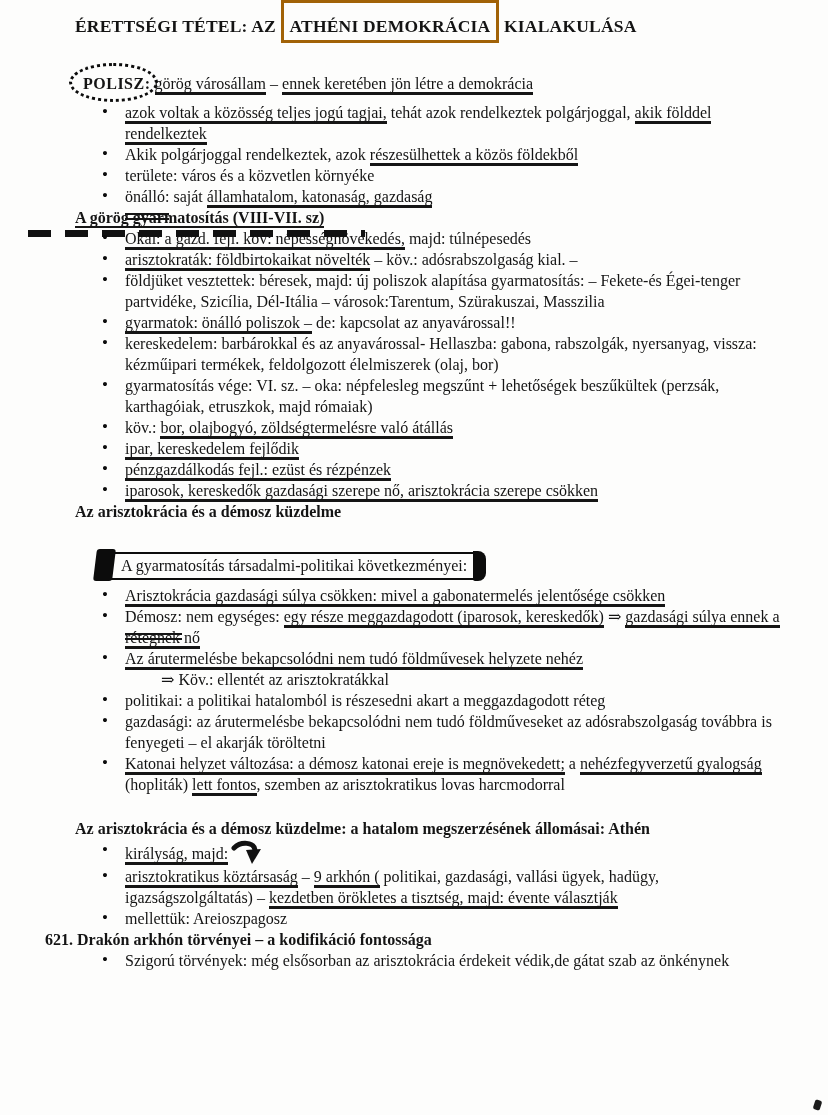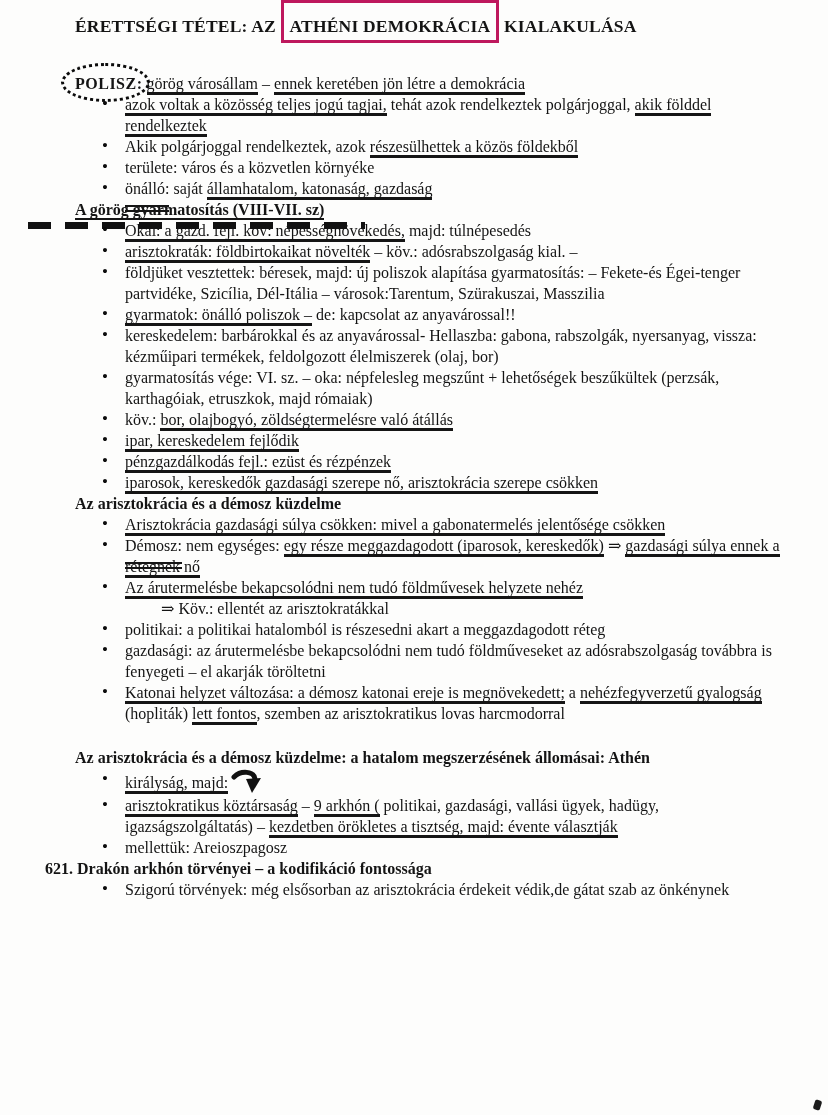--- a/index.html
+++ b/index.html
@@ -16,25 +16,25 @@
   .content{
     position:absolute;left:75px;top:16px;right:42px;
   }
   .blk{position:relative;margin:0;}
   
   .t-title{
     font-weight:700;font-size:17.5px;letter-spacing:.2px;
     margin-bottom:36px;white-space:nowrap;
   }
   .tbox{
-    border:3px solid #be185d;
+    border:3px solid #a16207;
     padding:13px 6px 4px 6px;
   }
   
-  .t-free{margin:0;}
+  .t-free{margin:8px;}
   .circ{position:relative;font-weight:700;letter-spacing:.5px;}
   .circ::before{
     content:"";position:absolute;left:-14px;right:-7px;top:-12px;bottom:-10px;
     border:3.5px dotted #0c0c0c;border-radius:50%;
   }
   
   .t-bullet{padding-left:50px;}
   .t-bullet .marker{
     position:absolute;left:27px;top:-1px;font-size:17px;color:#0c0c0c;
   }
@@ -92,20 +92,21 @@
       <div class="blk t-bullet"><span class="marker">•</span><span class="u">arisztokraták: földbirtokaikat növelték</span><span> – köv.: adósrabszolgaság kial. –</span></div>
       <div class="blk t-bullet"><span class="marker">•</span><span>földjüket vesztettek: béresek, majd: új poliszok alapítása gyarmatosítás: – Fekete-és Égei-tenger partvidéke, Szicília, Dél-Itália – városok:Tarentum, Szürakuszai, Masszilia</span></div>
       <div class="blk t-bullet"><span class="marker">•</span><span class="u">gyarmatok: önálló poliszok –</span><span> de: kapcsolat az anyavárossal!!</span></div>
       <div class="blk t-bullet"><span class="marker">•</span><span>kereskedelem: barbárokkal és az anyavárossal- Hellaszba: gabona, rabszolgák, nyersanyag, vissza: kézműipari termékek, feldolgozott élelmiszerek (olaj, bor)</span></div>
       <div class="blk t-bullet"><span class="marker">•</span><span>gyarmatosítás vége: VI. sz. – oka: népfelesleg megszűnt + lehetőségek beszűkültek (perzsák, karthagóiak, etruszkok, majd rómaiak)</span></div>
       <div class="blk t-bullet"><span class="marker">•</span><span>köv.: </span><span class="u">bor, olajbogyó, zöldségtermelésre való átállás</span></div>
       <div class="blk t-bullet"><span class="marker">•</span><span class="u">ipar, kereskedelem fejlődik</span></div>
       <div class="blk t-bullet"><span class="marker">•</span><span class="u">pénzgazdálkodás fejl.: ezüst és rézpénzek</span></div>
       <div class="blk t-bullet"><span class="marker">•</span><span class="u">iparosok, kereskedők gazdasági szerepe nő, arisztokrácia szerepe csökken</span></div>
       <div class="blk t-heading m-sec"><span>Az arisztokrácia és a démosz küzdelme</span></div>
+      <div class="blk t-free m-hl"><span class="hlbox">A gyarmatosítás társadalmi-politikai következményei:</span></div>
       <div class="blk t-bullet"><span class="marker">•</span><span class="u">Arisztokrácia gazdasági súlya csökken: mivel a gabonatermelés jelentősége csökken</span></div>
       <div class="blk t-bullet"><span class="marker">•</span><span class="u2">Démosz:</span><span> nem egységes: </span><span class="u">egy része meggazdagodott (iparosok, kereskedők)</span><span> ⇒ </span><span class="u">gazdasági súlya ennek a rétegnek nő</span></div>
       <div class="blk t-bullet"><span class="marker">•</span><span class="u">Az árutermelésbe bekapcsolódni nem tudó földművesek helyzete nehéz</span></div>
       <div class="blk t-sub"><span>⇒ Köv.: ellentét az arisztokratákkal</span></div>
       <div class="blk t-bullet"><span class="marker">•</span><span>politikai: a politikai hatalomból is részesedni akart a meggazdagodott réteg</span></div>
       <div class="blk t-bullet"><span class="marker">•</span><span>gazdasági: az árutermelésbe bekapcsolódni nem tudó földműveseket az adósrabszolgaság továbbra is fenyegeti – el akarják töröltetni</span></div>
       <div class="blk t-bullet"><span class="marker">•</span><span class="u">Katonai helyzet változása: a démosz katonai ereje is megnövekedett;</span><span> a </span><span class="u">nehézfegyverzetű gyalogság</span><span> (hopliták) </span><span class="u">lett fontos</span><span>, szemben az arisztokratikus lovas harcmodorral</span></div>
       <div class="blk t-heading m-seclg"><span>Az arisztokrácia és a démosz küzdelme: a hatalom megszerzésének állomásai: Athén</span></div>
       <div class="blk t-bullet"><span class="marker">•</span><span class="u">királyság, majd:</span><svg class="arrow-svg" width="31" height="26" viewBox="0 0 31 26">
           <path d="M3 8 C 10 1, 23 2, 24 10" stroke="#111" stroke-width="5" fill="none" stroke-linecap="round"></path>

